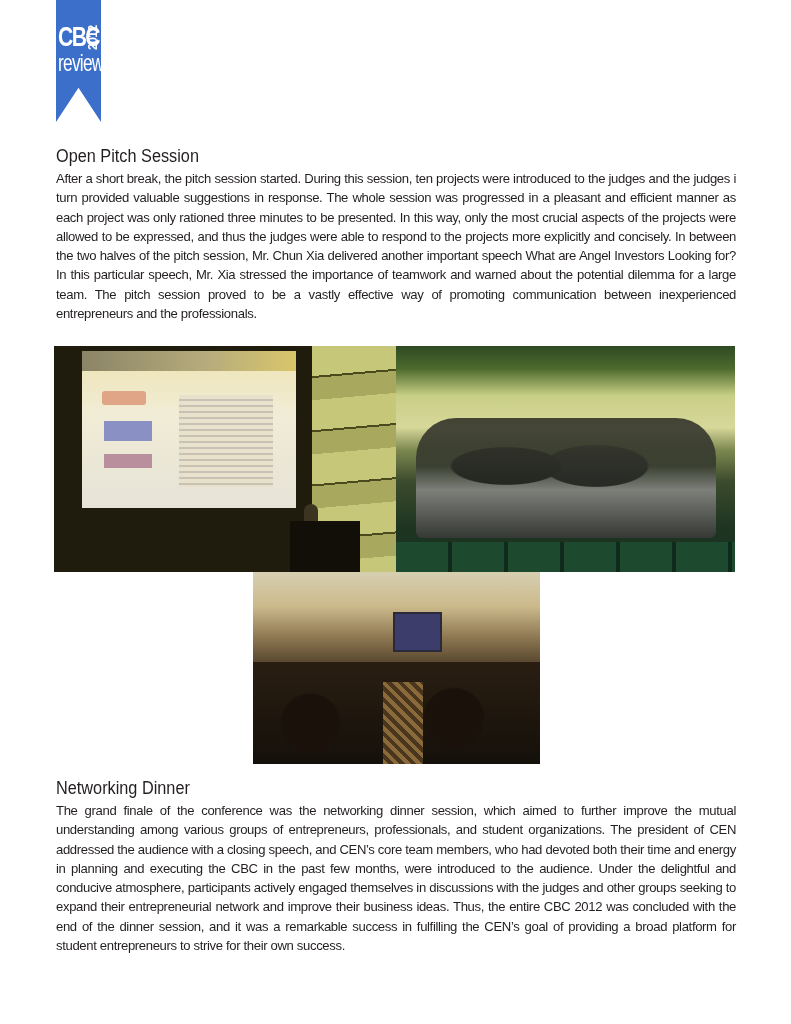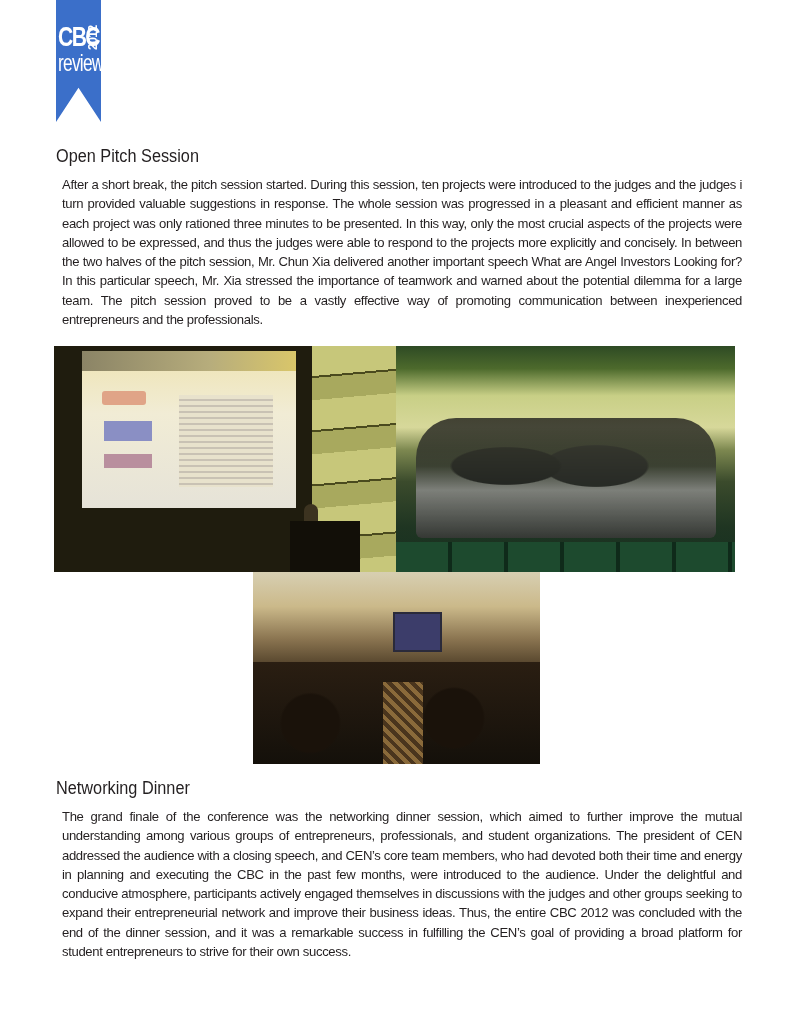--- a/index.html
+++ b/index.html
@@ -32,21 +32,21 @@
       transform: scaleX(0.72); transform-origin: left top;
     }
     .section-title {
       position: absolute; left: 56px;
       font-size: 17.5px; font-weight: normal; color: #231f20; margin: 0;
       transform: scaleX(0.93); transform-origin: left top;
     }
     .body-text {
       position: absolute; left: 56px; width: 680px;
       font-size: 13.1px; line-height: 19.3px; text-align: justify;
-      margin: 6px; color: #231f20;
+      margin: 0; color: #231f20;
       letter-spacing: -0.35px;
     }
     .photo { position: absolute; overflow: hidden; }
     #photo-pitch {
       left: 54px; top: 346px; width: 342px; height: 226px;
       background:
         linear-gradient(180deg, rgba(0,0,0,0) 0%, rgba(0,0,0,0) 100%),
         #1f1c0e;
     }
     #photo-pitch .screen {

